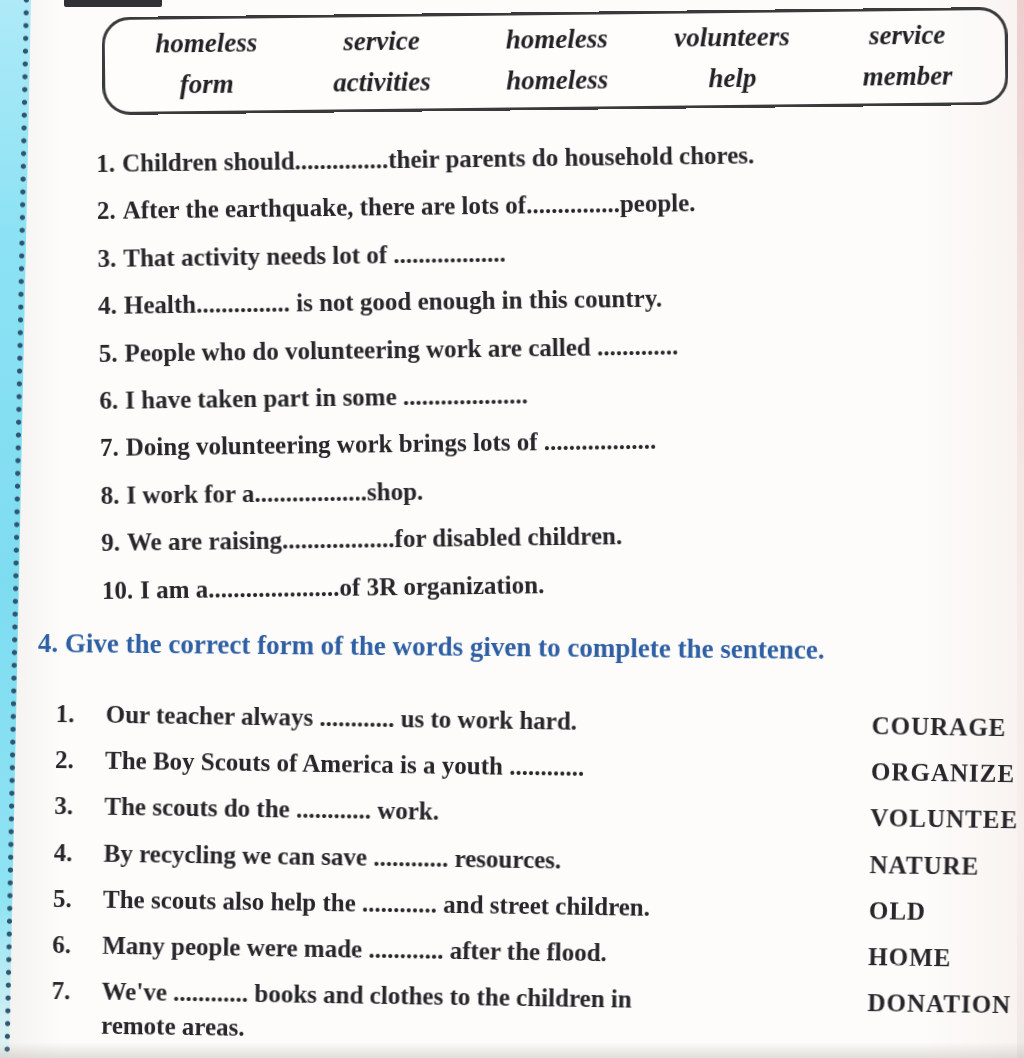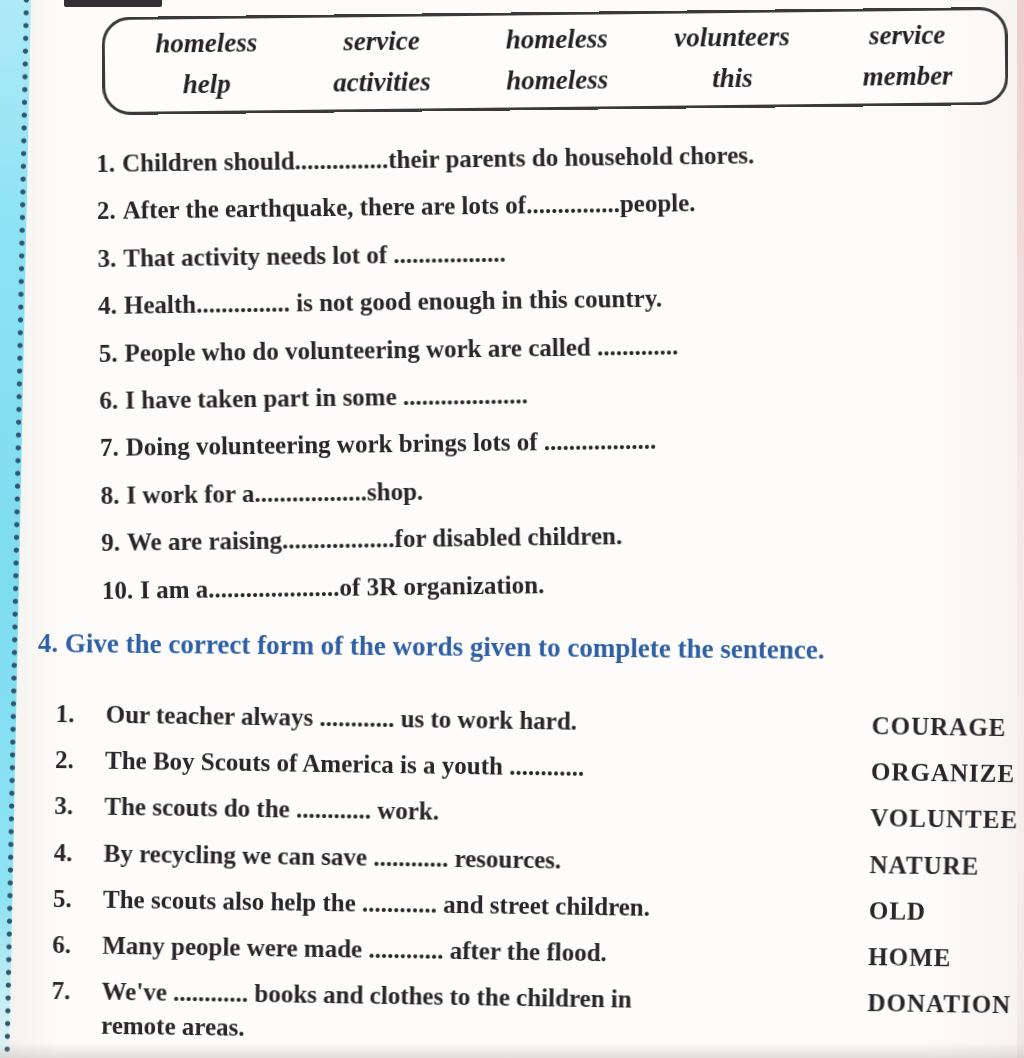--- a/index.html
+++ b/index.html
@@ -75,24 +75,24 @@
 <div class="bottom-shade"></div>
 
 <div class="scan">
 
   <div class="word-box">
     <span class="w">homeless</span>
     <span class="w">service</span>
     <span class="w">homeless</span>
     <span class="w">volunteers</span>
     <span class="w">service</span>
-    <span class="w">help</span>
+    <span class="w">form</span>
     <span class="w">activities</span>
     <span class="w">homeless</span>
-    <span class="w">this</span>
+    <span class="w">help</span>
     <span class="w">member</span>
   </div>
 
   <div class="fill-list">
     <div class="fill-item"><span class="num">1.</span><span>Children should...............their parents do household chores.</span></div>
     <div class="fill-item"><span class="num">2.</span><span>After the earthquake, there are lots of...............people.</span></div>
     <div class="fill-item"><span class="num">3.</span><span>That activity needs lot of ..................</span></div>
     <div class="fill-item"><span class="num">4.</span><span>Health............... is not good enough in this country.</span></div>
     <div class="fill-item"><span class="num">5.</span><span>People who do volunteering work are called .............</span></div>
     <div class="fill-item"><span class="num">6.</span><span>I have taken part in some ....................</span></div>

